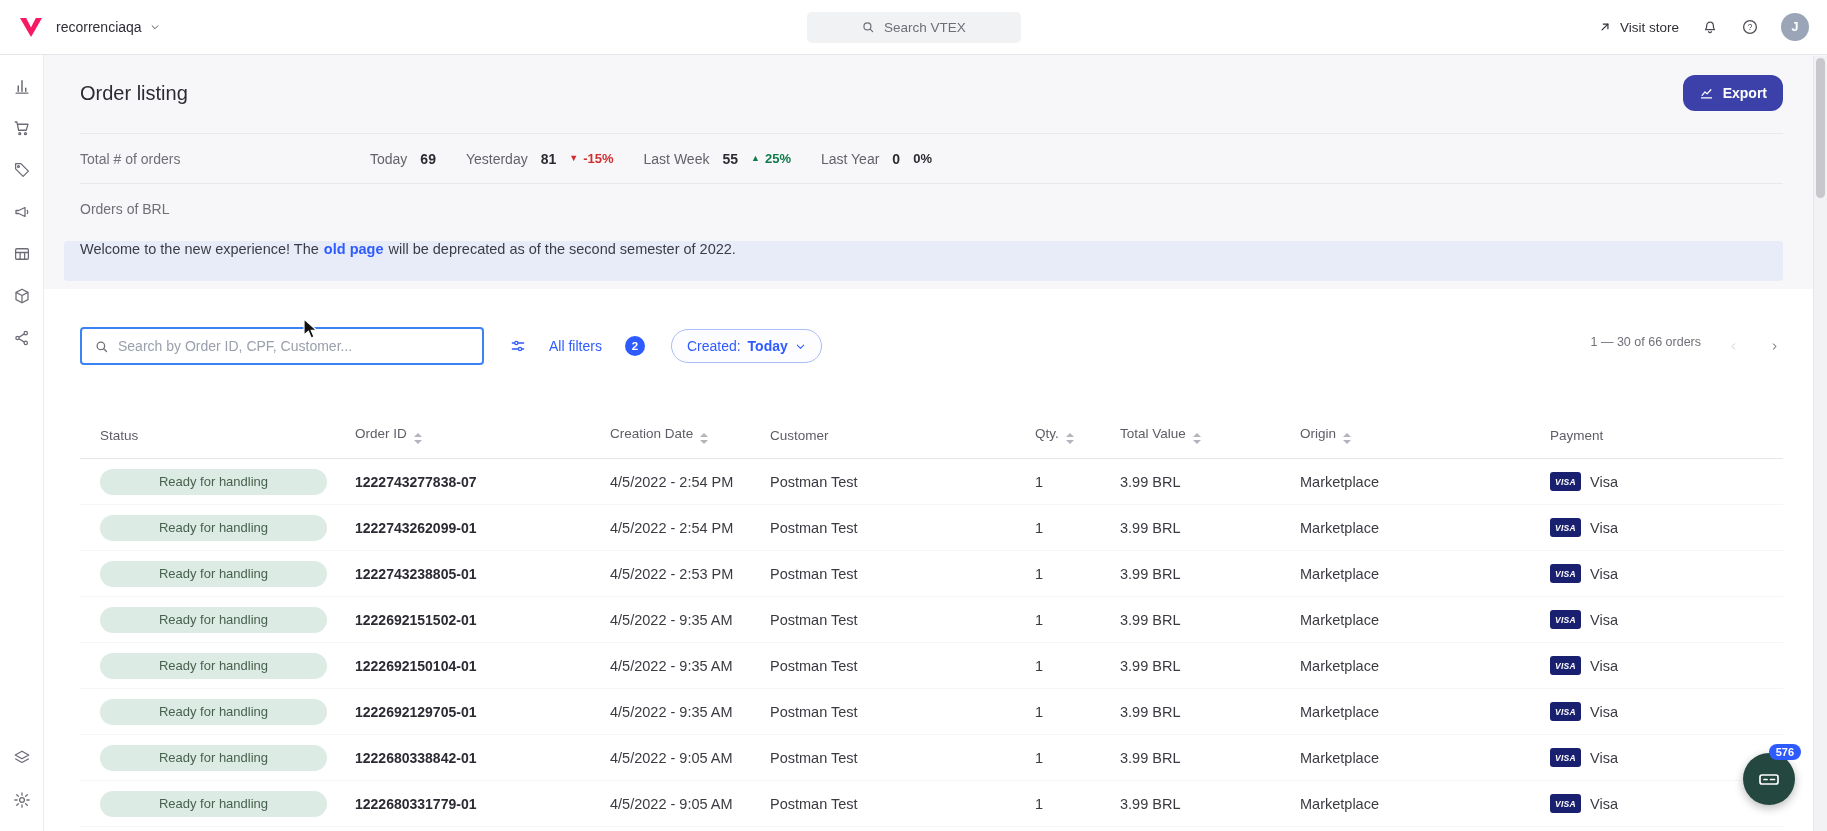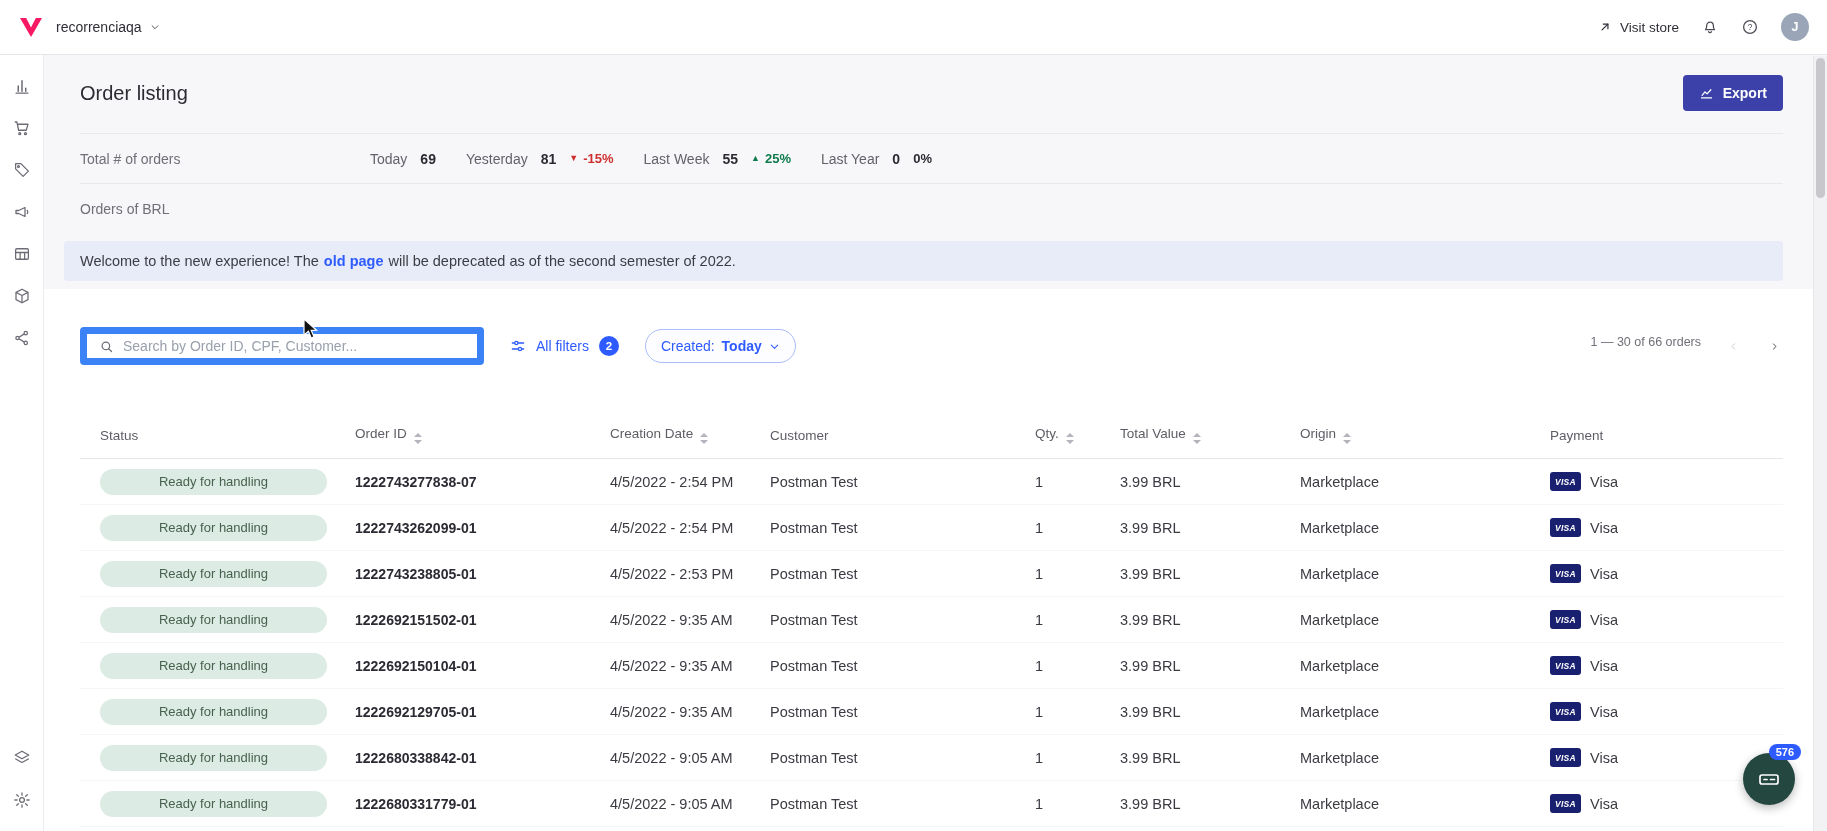--- a/index.html
+++ b/index.html
@@ -22,44 +22,44 @@
   .sidebar{position:fixed;top:55px;left:0;bottom:0;width:44px;background:#fff;border-right:1px solid #ececf0;display:flex;flex-direction:column;align-items:center;padding:10px 0 10px;z-index:40}
   .side-btn{width:40px;height:42px;display:flex;align-items:center;justify-content:center;background:none;border:0;color:#6c6c76;cursor:pointer}
   .side-btn svg{width:18px;height:18px}
   .side-spacer{margin-top:auto}
 
   
   .main{position:absolute;top:55px;left:44px;right:0;bottom:0;overflow:hidden}
   .content-top{padding:0 44px 0 36px}
   .page-head{display:flex;align-items:center;justify-content:space-between;padding-top:20px;margin-bottom:22px}
   .page-head h1{font-size:20px;font-weight:500;color:#2b2b33}
-  .export-btn{display:flex;align-items:center;gap:9px;background:#3b41a8;color:#fff;border:0;border-radius:4px;height:36px;padding:0 16px;font-size:14px;font-weight:600;cursor:pointer}
+  .export-btn{display:flex;align-items:center;gap:9px;background:#3b41a8;color:#fff;border:0;border-radius:12px;height:36px;padding:0 16px;font-size:14px;font-weight:600;cursor:pointer}
 
   .stat-row{display:flex;align-items:center;height:50px;border-top:1px solid #e9e9ed}
   .stat-row-label{width:290px;color:#6f6f78;font-size:14px}
   .stat-items{display:flex;align-items:center;gap:30px}
   .stat-item{display:flex;align-items:center;gap:13px;font-size:14px}
   .s-label{color:#62626b}
   .s-value{font-weight:700;color:#2b2b33}
   .delta{display:flex;align-items:center;gap:5px;font-weight:700;font-size:13px}
   .delta .arr{font-size:9px;line-height:1}
   .delta.down{color:#cf2f2f}
   .delta.up{color:#0e7a4b}
   .delta.flat{color:#2b2b33}
 
-  .banner{margin:8px 0 0 -16px;background:#e8ecf8;border-radius:4px;height:40px;display:flex;align-items:center;padding:0 16px;font-size:14.5px;color:#3c3c44;gap:5px}
+  .banner{margin:8px 0 0 -16px;background:#e8ecf8;border-radius:4px;height:40px;display:flex;align-items:flex-start;padding:0 16px;font-size:14.5px;color:#3c3c44;gap:5px}
   .banner a{color:#2e5bff;font-weight:700;text-decoration:none;cursor:pointer}
 
   
   .panel{margin-top:8px;background:#fff;padding:38px 44px 0 36px;min-height:560px}
   .toolbar{display:flex;align-items:center;gap:26px}
-  .search-box{width:404px;height:38px;border:7px solid #3b82f6;border-radius:4px;display:flex;align-items:center;padding:0 12px;gap:9px;background:#fff}
+  .search-box{width:404px;height:38px;border:2px solid #3b82f6;border-radius:4px;display:flex;align-items:center;padding:0 12px;gap:9px;background:#fff}
   .search-box input{border:0;outline:0;flex:1;font-size:14px;color:#2e2e36;background:transparent}
   .search-box input::placeholder{color:#9aa0ac}
-  .all-filters{display:flex;align-items:center;gap:10px;background:none;border:0;color:#2e5bff;font-size:14px;font-weight:500;cursor:pointer}
+  .all-filters{display:flex;align-items:center;gap:23px;background:none;border:0;color:#2e5bff;font-size:14px;font-weight:500;cursor:pointer}
   .count-badge{min-width:20px;height:20px;border-radius:10px;background:#2e5bff;color:#fff;font-size:11.5px;font-weight:700;display:flex;align-items:center;justify-content:center;padding:0 6px}
   .chip{display:flex;align-items:center;gap:7px;height:34px;padding:0 15px;border:1px solid #a9bdf9;border-radius:17px;background:#fdfdff;color:#2e5bff;font-size:14px;cursor:pointer}
   .chip b{font-weight:700}
   .pager{margin-left:auto;display:flex;gap:24px}
   .pager-text{color:#6f6f78;font-size:12.5px}
   .pg-btn{background:none;border:0;padding:4px;cursor:pointer;color:#3f3f46;display:flex;align-items:center}
   .pg-btn.disabled{color:#c6c6cc;cursor:default}
 
   .orders-table{width:100%;border-collapse:collapse;table-layout:fixed;margin-top:49px}
   .orders-table th{font-weight:400;color:#5d5d66;font-size:13.5px;text-align:left;padding:12px 0 14px 20px;border-bottom:1px solid #e7e7eb;white-space:nowrap}
@@ -95,20 +95,27 @@
         </svg>
     </span>
     <button class="account">
       <span>recorrenciaqa</span>
       <svg width="10" height="10" viewBox="0 0 24 24" fill="none" stroke="#55555e" stroke-width="2.4" stroke-linecap="round" stroke-linejoin="round">
           <path d="M5 9l7 7 7-7"></path>
         </svg>
     </button>
   </div>
 
+  <div class="topbar-search">
+    <svg width="14" height="14" viewBox="0 0 24 24" fill="none" stroke="#6e6e78" stroke-width="2" stroke-linecap="round">
+        <circle cx="11" cy="11" r="6"></circle>
+        <path d="M15.6 15.6 20 20"></path>
+      </svg>
+    <span>Search VTEX</span>
+  </div>
 
   <div class="topbar-right">
     <button class="tb-link">
       <svg width="14" height="14" viewBox="0 0 24 24" fill="none" stroke="#2e2e36" stroke-width="2" stroke-linecap="round" stroke-linejoin="round">
           <path d="M7 17 17 7"></path>
           <path d="M9 7h8v8"></path>
         </svg>
       <span>Visit store</span>
     </button>
     <button class="icon-btn">

